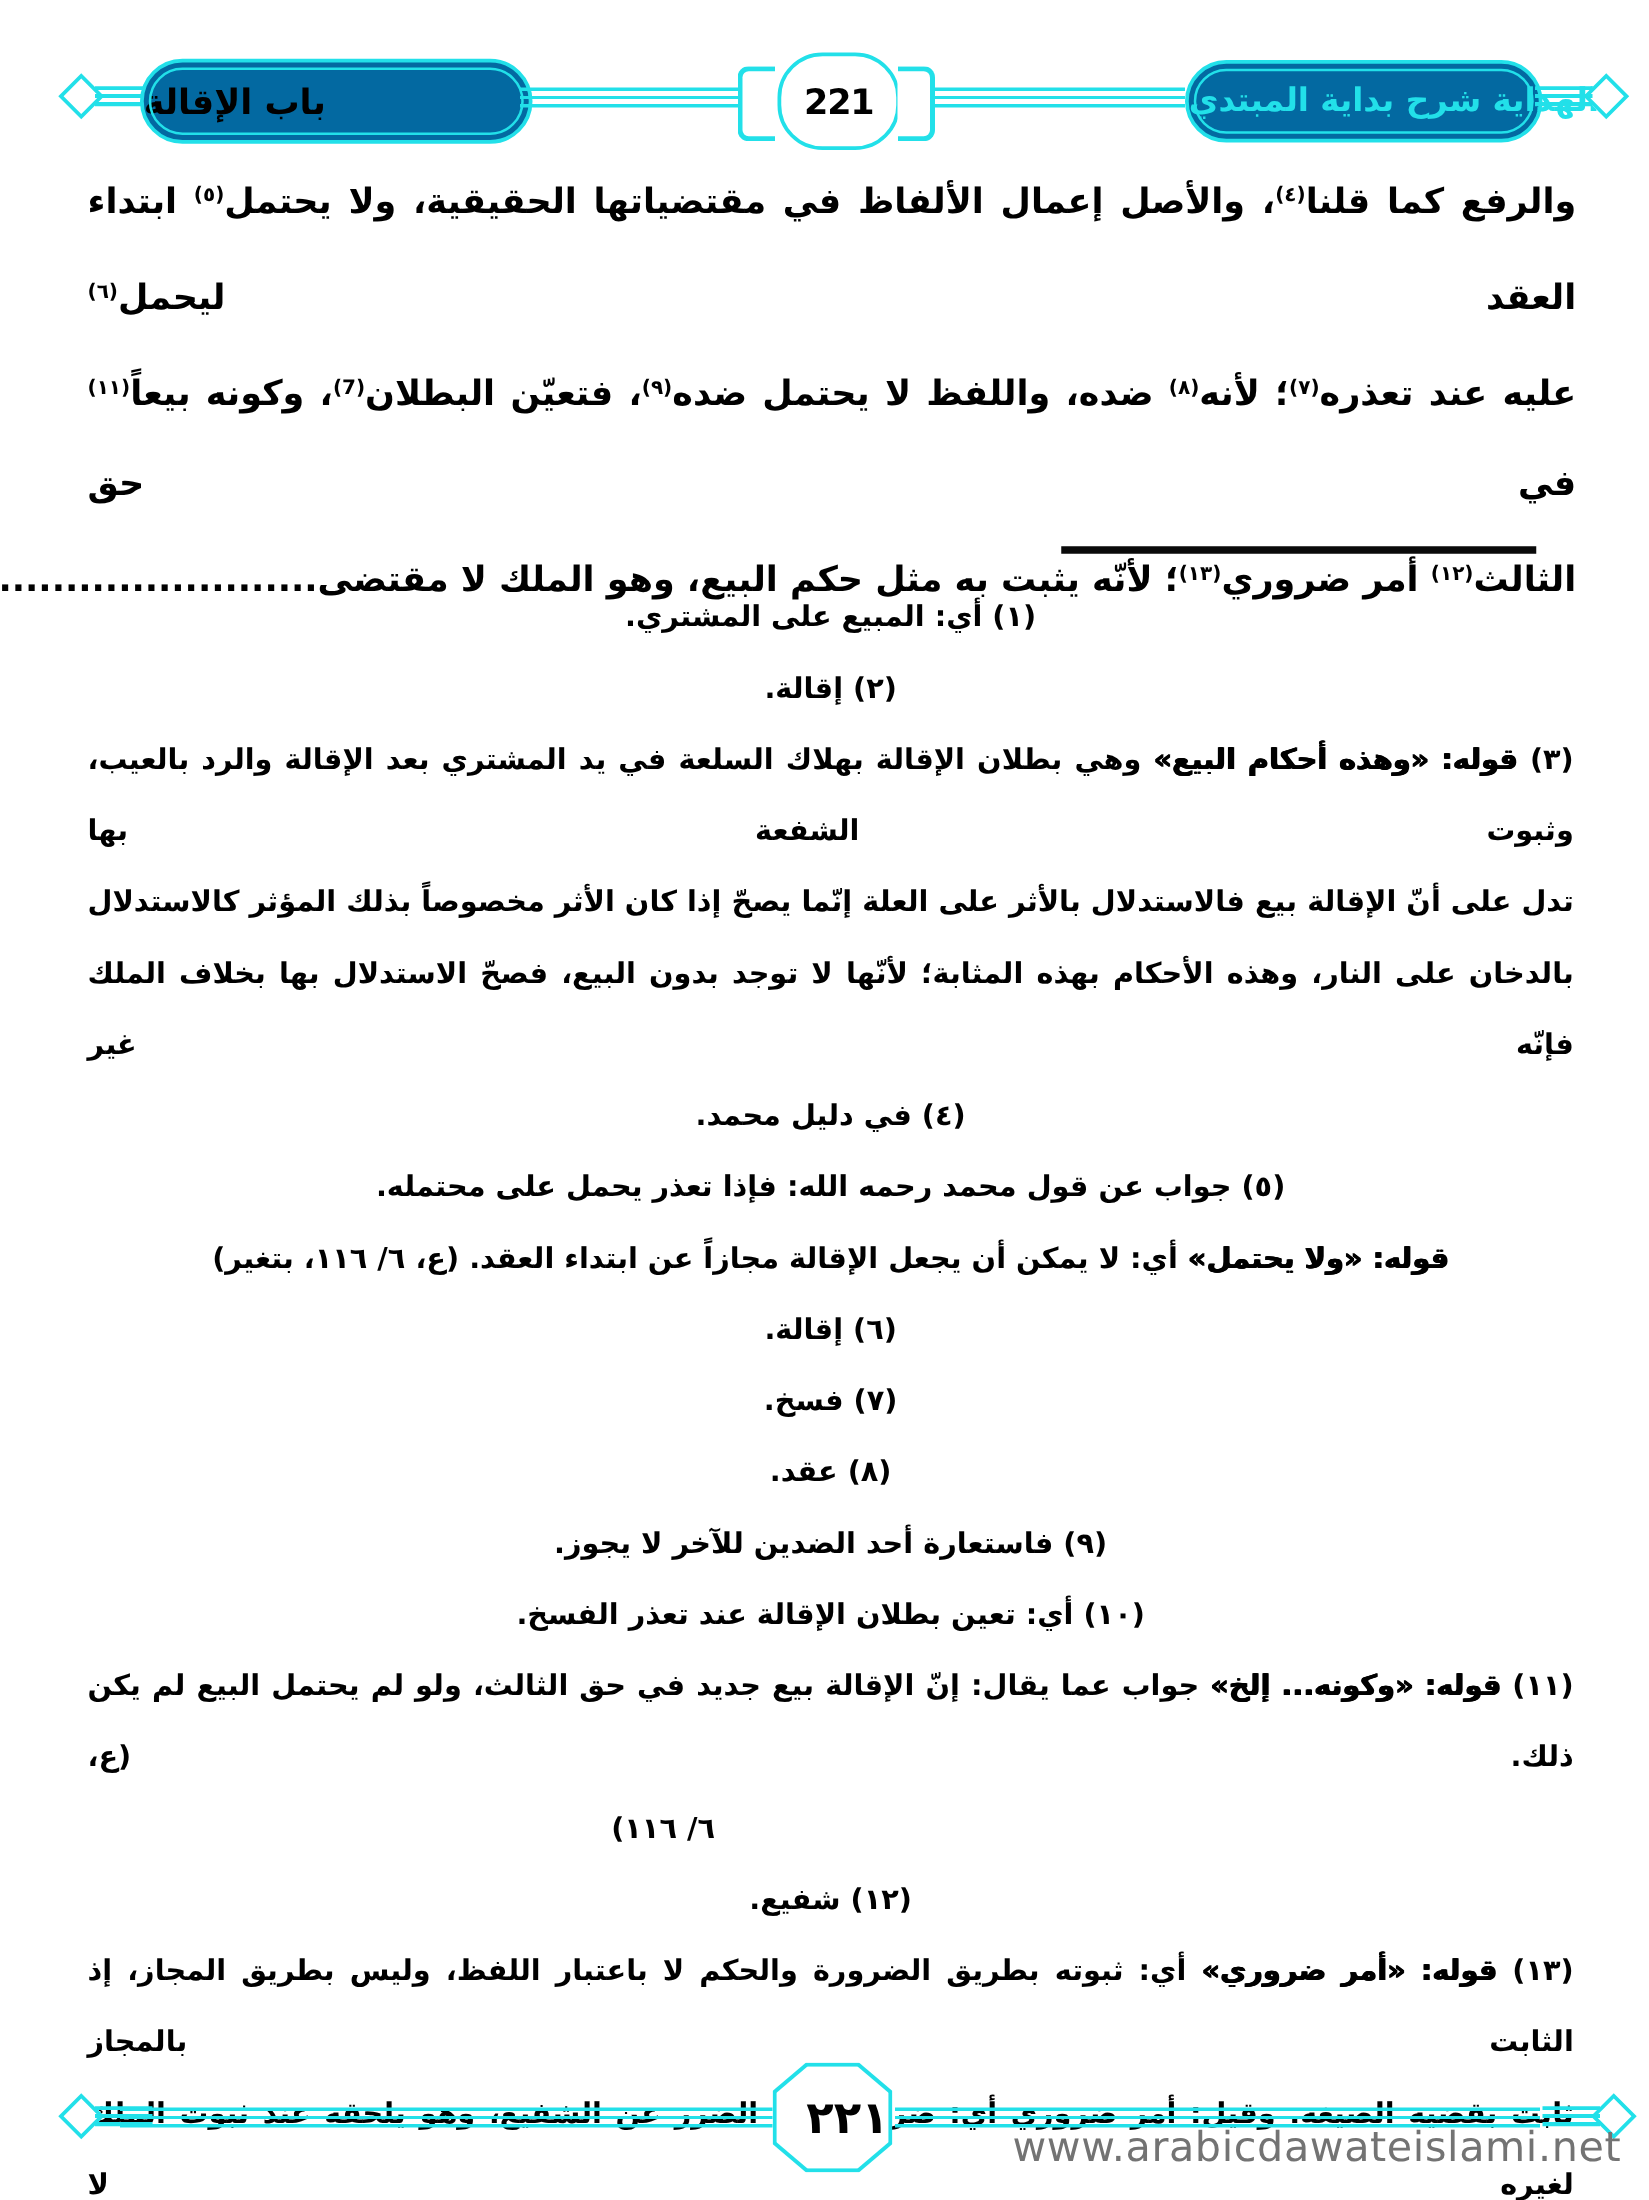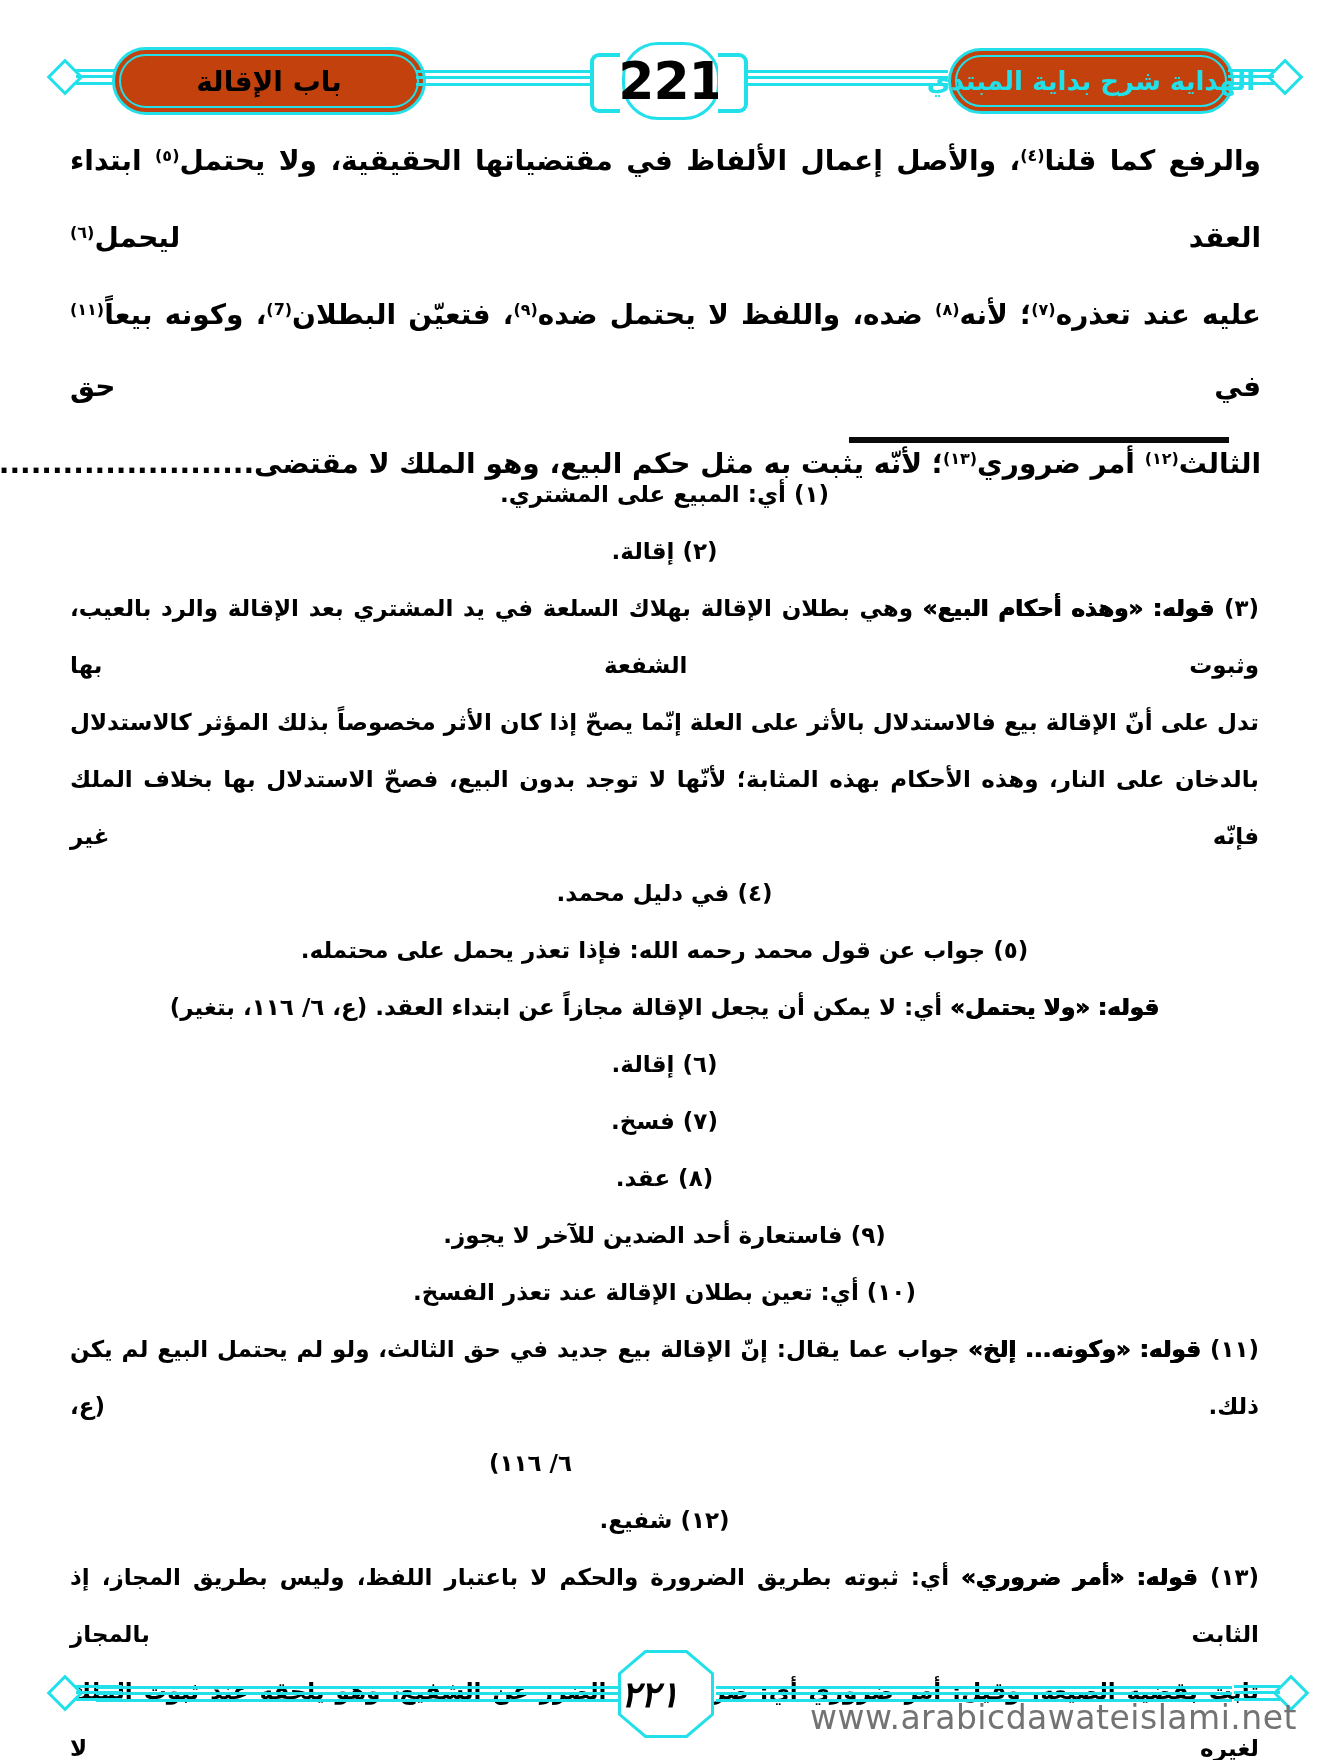--- a/index.html
+++ b/index.html
@@ -9,34 +9,34 @@
     overflow:hidden; font-family:"DejaVu Sans",sans-serif; color:var(--ink);
   }
   
   .band{ position:absolute; left:0; right:0; }
   .band-top{ top:36px; height:84px; }
   .band-bottom{ top:1650px; height:90px; }
   .tline{ position:absolute; height:16px;
     background:linear-gradient(to bottom,var(--accent) 0 3px,transparent 3px 6.5px,
       var(--accent) 6.5px 9.5px,transparent 9.5px 13px,var(--accent) 13px 16px); }
   .cartouche{
-    position:absolute; background:#c2410c; border:3px solid var(--accent);
+    position:absolute; background:#0369a1; border:3px solid var(--accent);
     border-radius:34px; outline:2px solid var(--accent); outline-offset:-9px;
-    display:flex; align-items:center; justify-content:center;
+    display:flex; align-items:center; 
   }
   .cartouche-left{ left:112px; top:11px; width:308px; height:62px; }
   .cartouche-left span{ font-size:28px; font-weight:bold; color:#000; }
   .cartouche-right{ left:948px; top:12px; width:280px; height:60px; }
   .cartouche-right span{ font-size:26px; font-weight:bold; color:var(--accent); white-space:nowrap; }
   .badge-oval{
     position:absolute; left:622px; top:6px; width:92px; height:72px;
     border:3px solid var(--accent); border-radius:36px; background:#fff;
     display:flex; align-items:center; justify-content:center;
   }
-  .badge-oval span{ font-size:52px; font-weight:bold; letter-spacing:-1px; }
+  .badge-oval span{ font-size:28px; font-weight:bold; letter-spacing:-1px; }
   .bracket{ position:absolute; top:17px; width:26px; height:52px;
     border:4px solid var(--accent); border-radius:9px; background:#fff; }
   .bracket.open-right{ border-left:none; border-top-left-radius:0; border-bottom-left-radius:0; }
   .bracket.open-left{ border-right:none; border-top-right-radius:0; border-bottom-right-radius:0; }
   .bracket-a{ left:590px; } .bracket-b{ left:718px; }
   .finial{ position:absolute; width:76px; height:46px; }
   .finial .head{ position:absolute; top:50%; width:20px; height:20px; background:#fff;
     border:3px solid var(--accent); transform:translateY(-50%) rotate(45deg); }
   .finial .stem{ position:absolute; top:50%; transform:translateY(-50%); width:46px; height:16px;
     background:linear-gradient(to bottom,var(--accent) 0 3px,transparent 3px 6.5px,
@@ -46,21 +46,21 @@
   .band-top .finial-l{ left:50px; top:18px; } .band-top .finial-r{ left:1224px; top:18px; }
   .band-top .tline-a{ left:416px; top:34px; width:176px; }
   .band-top .tline-b{ left:748px; top:34px; width:200px; }
   .band-bottom .finial-l{ left:50px; top:20px; } .band-bottom .finial-r{ left:1230px; top:20px; }
   .band-bottom .tline-a{ left:96px; top:36px; width:522px; }
   .band-bottom .tline-b{ left:716px; top:36px; width:516px; }
   .octagon{ position:absolute; left:618px; top:0; width:96px; height:88px; background:var(--accent);
     clip-path:polygon(28% 0,72% 0,100% 26%,100% 74%,72% 100%,28% 100%,0 74%,0 26%); }
   .octagon .inner{ position:absolute; inset:3px; background:#fff;
     clip-path:polygon(28% 0,72% 0,100% 26%,100% 74%,72% 100%,28% 100%,0 74%,0 26%);
-    display:flex; align-items:center; justify-content:flex-start;font-style:italic; }
+    display:flex; align-items:center; justify-content:flex-end; }
   .octagon .inner span{ font-size:36px; font-weight:bold; }
   
   .body-text{ position:absolute; top:120px; right:58px; left:70px; direction:rtl; }
   .body-line{ font-size:28px; font-weight:bold; line-height:72px; text-align:right; white-space:nowrap; }
   .body-line.just{ text-align:justify; text-align-last:justify; white-space:normal; }
   .body-line sup{ font-size:16px; vertical-align:9px; font-weight:bold; }
   .fn-sep{ position:absolute; top:437px; right:90px; width:380px; height:6px; background:#0a0a0a; }
   .footnotes{ position:absolute; top:466px; right:60px; left:70px; direction:rtl; }
   .fn-line{ font-size:23px; font-weight:bold; line-height:57px; text-align:center; white-space:nowrap; }
   .fn-line.just{ text-align:justify; text-align-last:justify; white-space:normal; }

